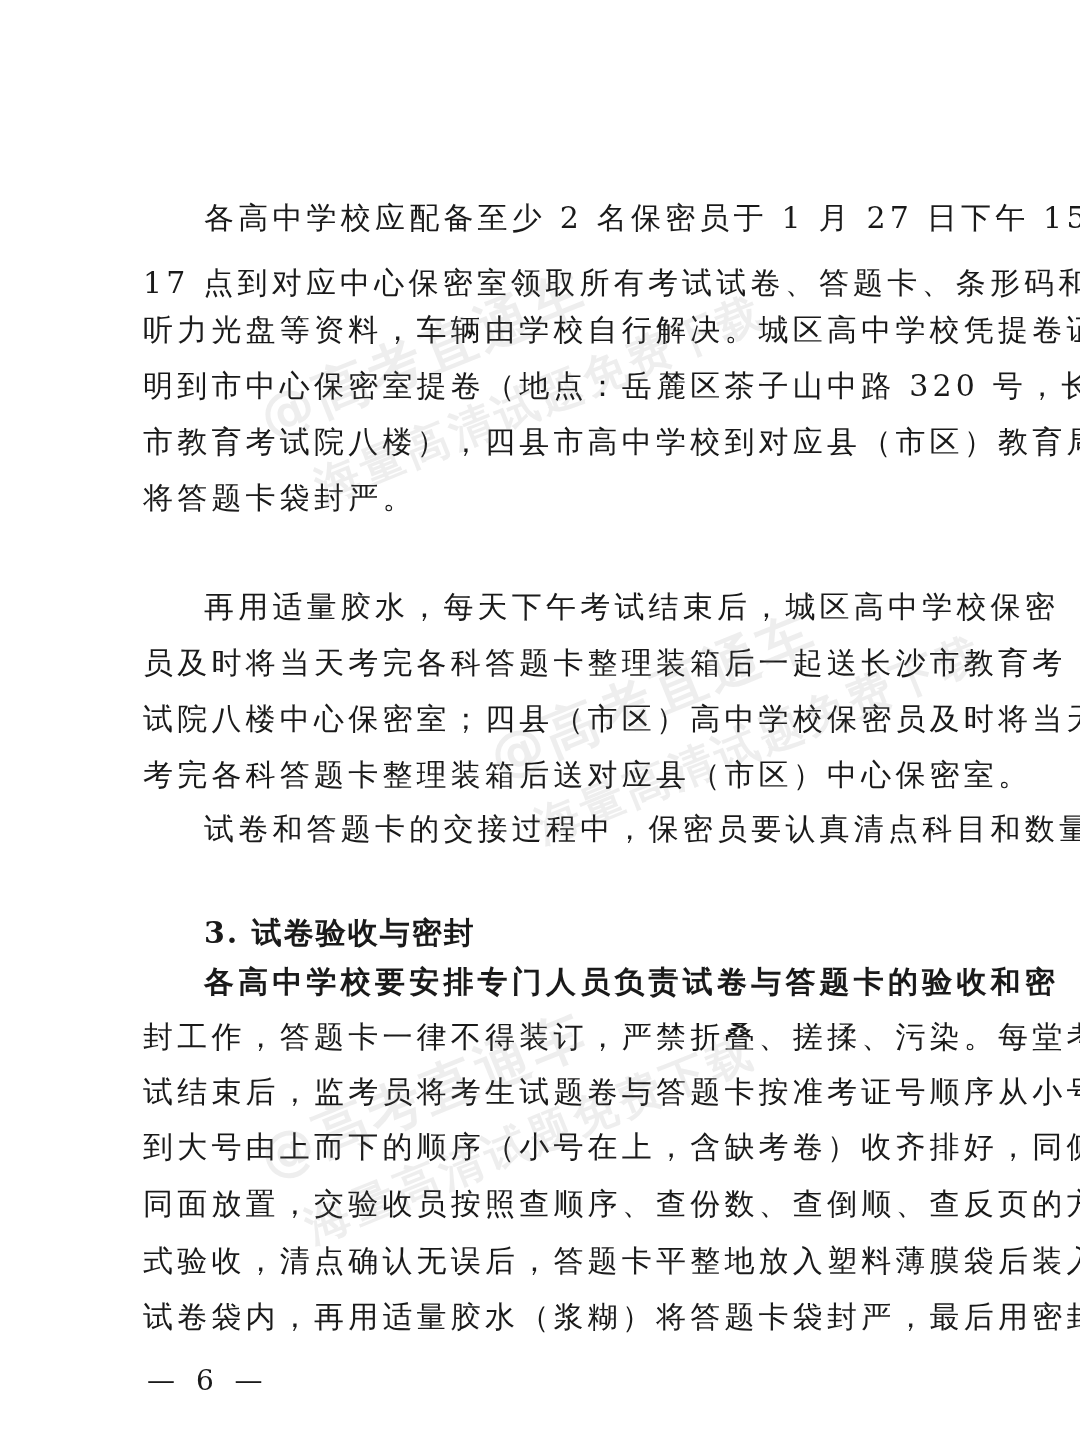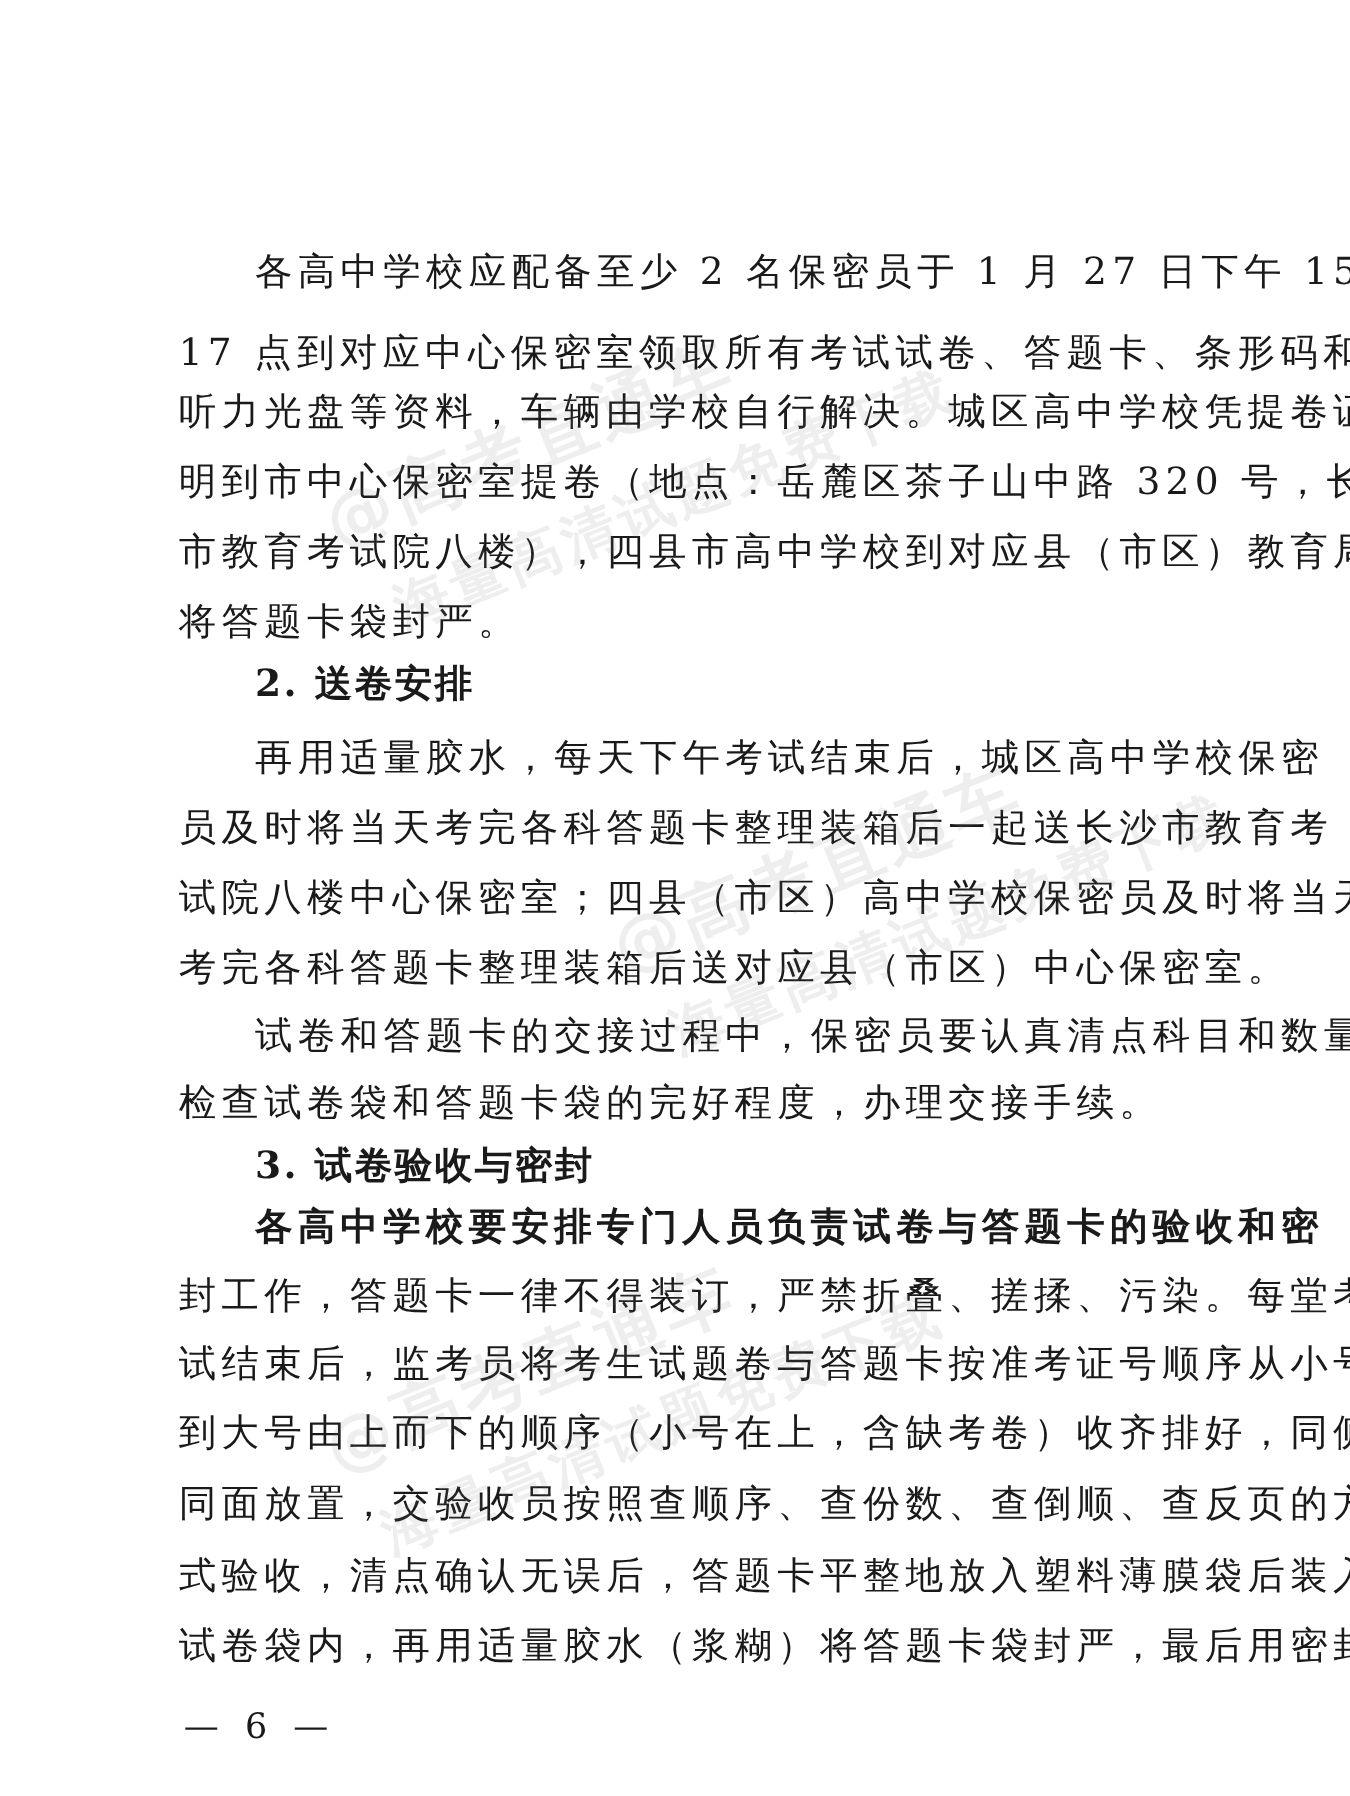--- a/index.html
+++ b/index.html
@@ -22,27 +22,25 @@
 
 <div class="page">
 
   <div class="line indent" style="top:198px;">各高中学校应配备至少 2 名保密员于 1 月 27 日下午 15 点—</div>
   <div class="line" style="top:253px;margin-top:10px;">17 点到对应中心保密室领取所有考试试卷、答题卡、条形码和</div>
   <div class="line" style="top:310px;">听力光盘等资料，车辆由学校自行解决。城区高中学校凭提卷证</div>
   <div class="line" style="top:366px;">明到市中心保密室提卷（地点：岳麓区茶子山中路 320 号，长沙</div>
   <div class="line" style="top:422px;">市教育考试院八楼），四县市高中学校到对应县（市区）教育局</div>
   <div class="line" style="top:478px;">将答题卡袋封严。</div>
 
-  <div class="heading" style="top:528px;">2. 送卷安排</div>
   <div class="line indent" style="top:587px;">再用适量胶水，每天下午考试结束后，城区高中学校保密</div>
   <div class="line" style="top:643px;">员及时将当天考完各科答题卡整理装箱后一起送长沙市教育考</div>
   <div class="line" style="top:699px;">试院八楼中心保密室；四县（市区）高中学校保密员及时将当天</div>
   <div class="line" style="top:755px;">考完各科答题卡整理装箱后送对应县（市区）中心保密室。</div>
   <div class="line indent" style="top:809px;">试卷和答题卡的交接过程中，保密员要认真清点科目和数量，</div>
-  <div class="line" style="top:863px;">检查试卷袋和答题卡袋的完好程度，办理交接手续。</div>
 
   <div class="heading" style="top:913px;">3. 试卷验收与密封</div>
   <div class="line indent" style="top:962px;font-weight:bold;">各高中学校要安排专门人员负责试卷与答题卡的验收和密</div>
   <div class="line" style="top:1017px;">封工作，答题卡一律不得装订，严禁折叠、搓揉、污染。每堂考</div>
   <div class="line" style="top:1072px;">试结束后，监考员将考生试题卷与答题卡按准考证号顺序从小号</div>
   <div class="line" style="top:1127px;">到大号由上而下的顺序（小号在上，含缺考卷）收齐排好，同侧</div>
   <div class="line" style="top:1184px;">同面放置，交验收员按照查顺序、查份数、查倒顺、查反页的方</div>
   <div class="line" style="top:1241px;">式验收，清点确认无误后，答题卡平整地放入塑料薄膜袋后装入</div>
   <div class="line" style="top:1297px;">试卷袋内，再用适量胶水（浆糊）将答题卡袋封严，最后用密封</div>
 

